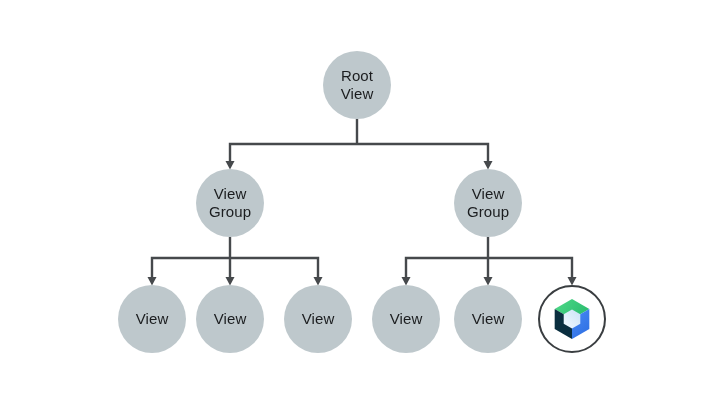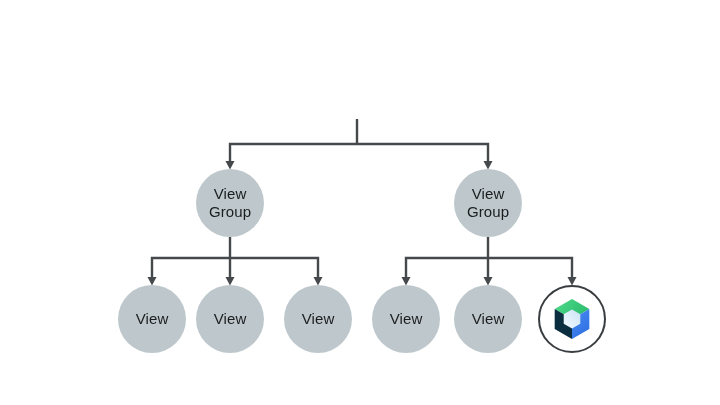--- a/index.html
+++ b/index.html
@@ -82,20 +82,23 @@
     <polygon class="arrowhead" points="147.5,277 156.5,277 152,285.5"></polygon>
     <polygon class="arrowhead" points="225.5,277 234.5,277 230,285.5"></polygon>
     <polygon class="arrowhead" points="313.5,277 322.5,277 318,285.5"></polygon>
 
     <path class="edge" d="M488 237 V258 M406 280 L406 258 L572 258 L572 280 M488 258 V280"></path>
     <polygon class="arrowhead" points="401.5,277 410.5,277 406,285.5"></polygon>
     <polygon class="arrowhead" points="483.5,277 492.5,277 488,285.5"></polygon>
     <polygon class="arrowhead" points="567.5,277 576.5,277 572,285.5"></polygon>
   </svg>
 
+  <div class="node node-root">
+    <div class="node-label">Root View</div>
+  </div>
 
   <div class="node node-vg-left">
     <div class="node-label">View Group</div>
   </div>
 
   <div class="node node-vg-right">
     <div class="node-label">View Group</div>
   </div>
 
   <div class="node node-view-l1">

